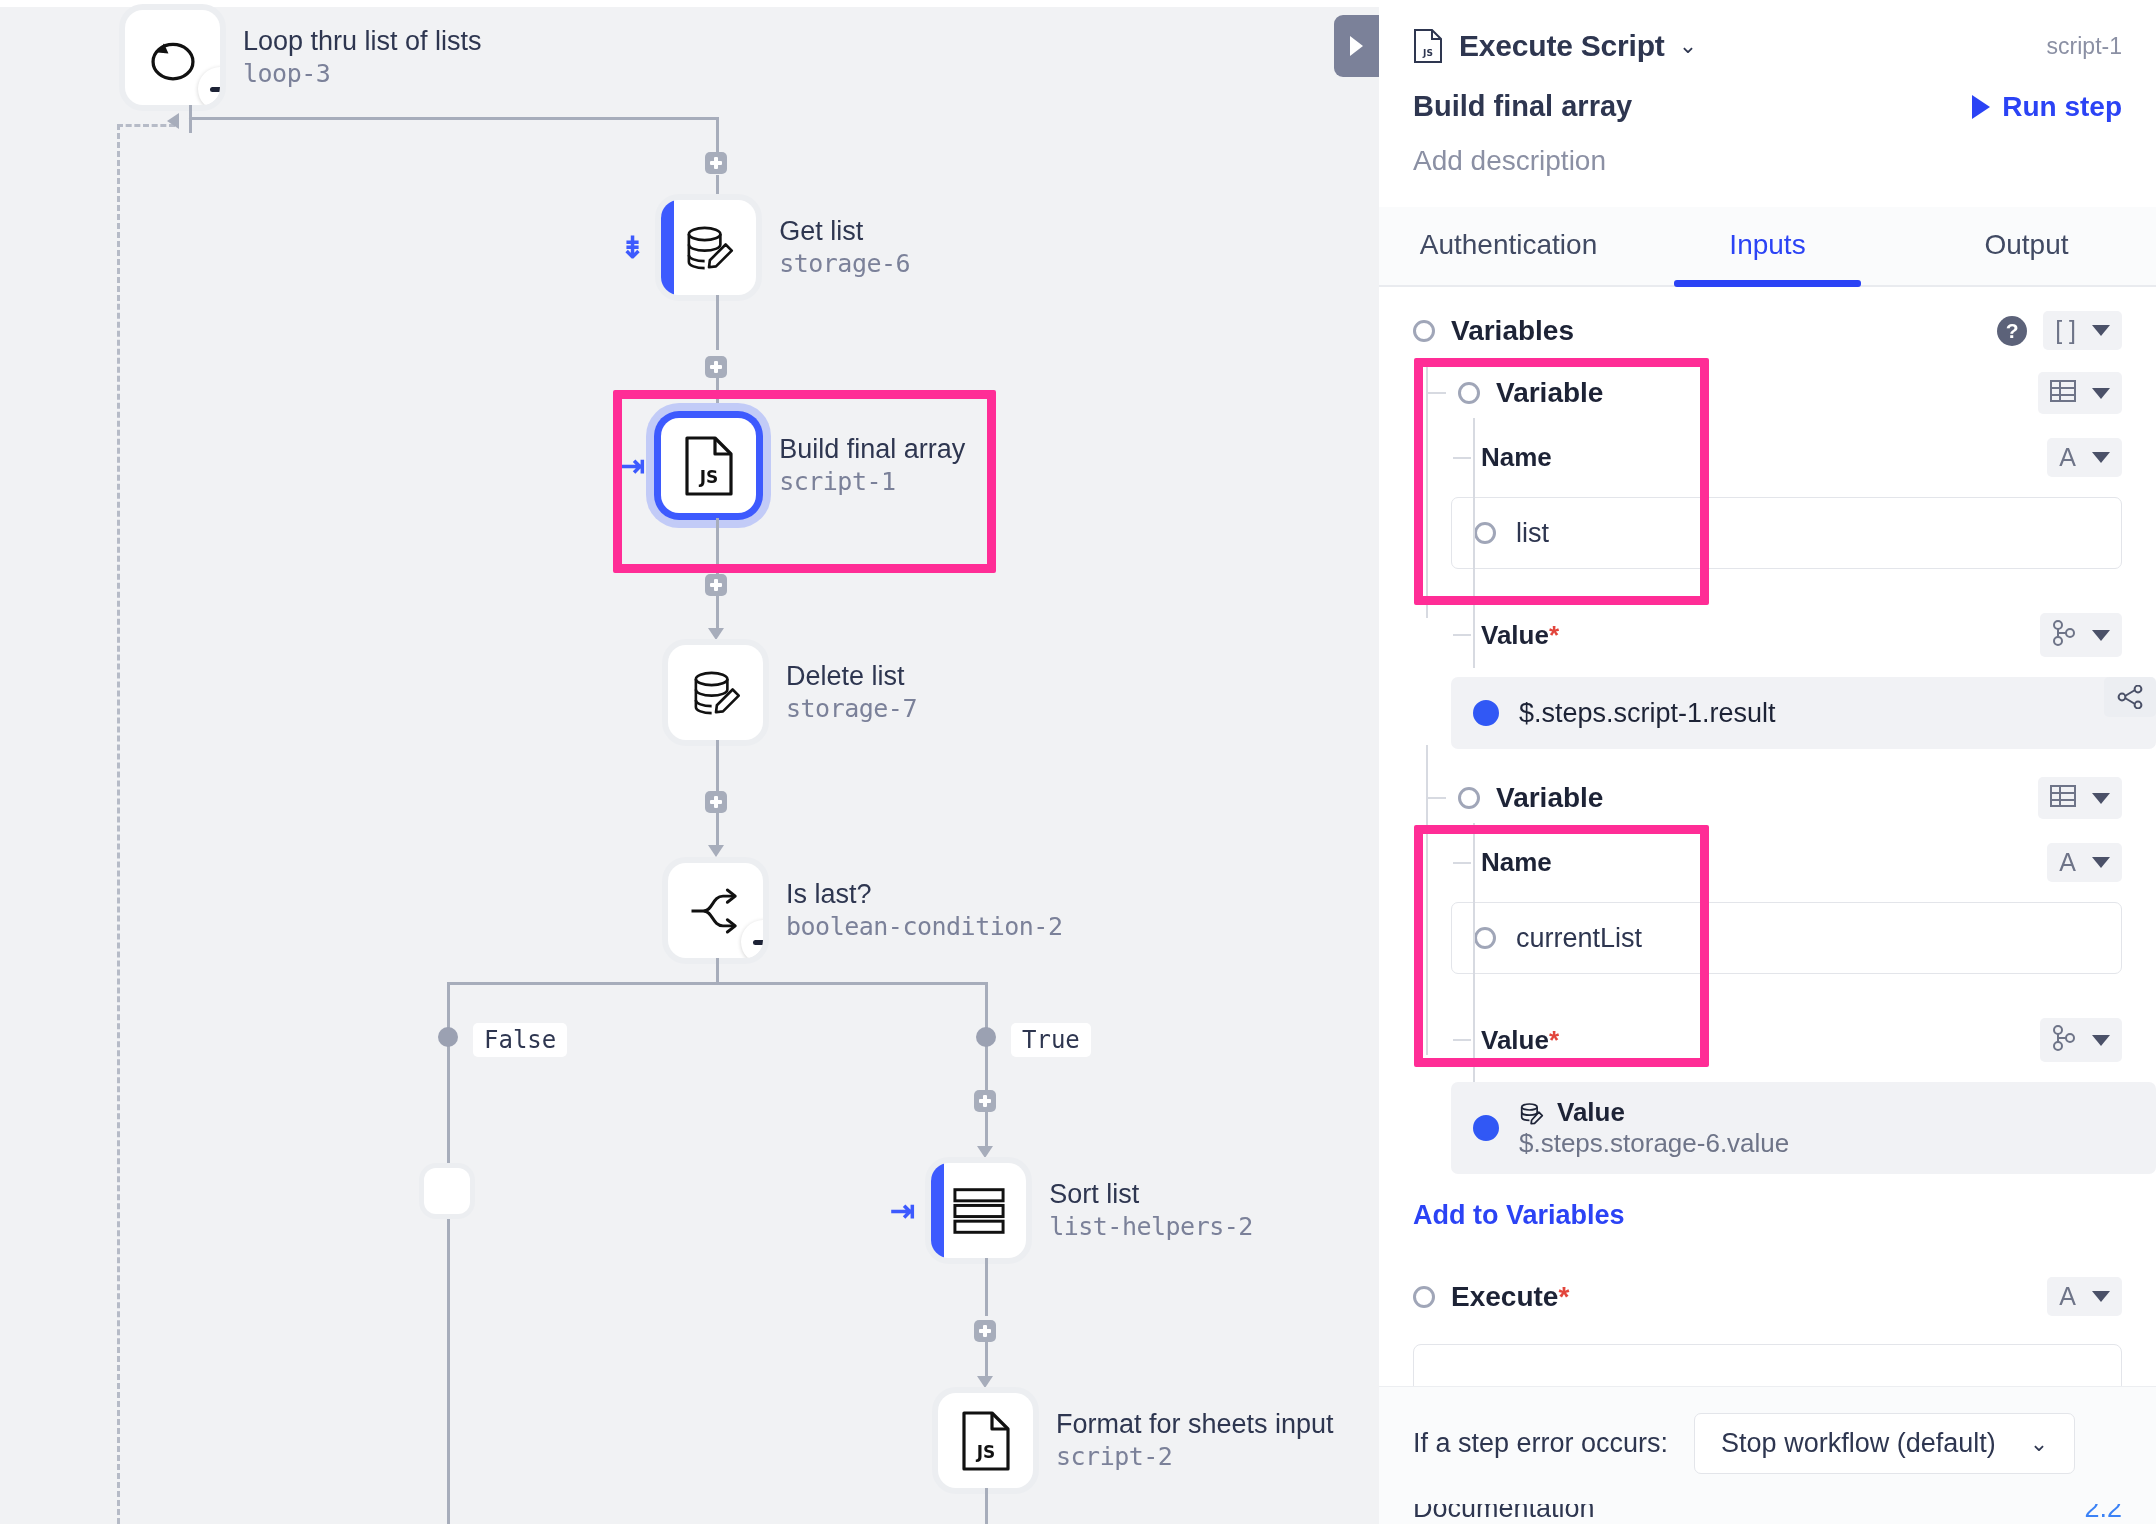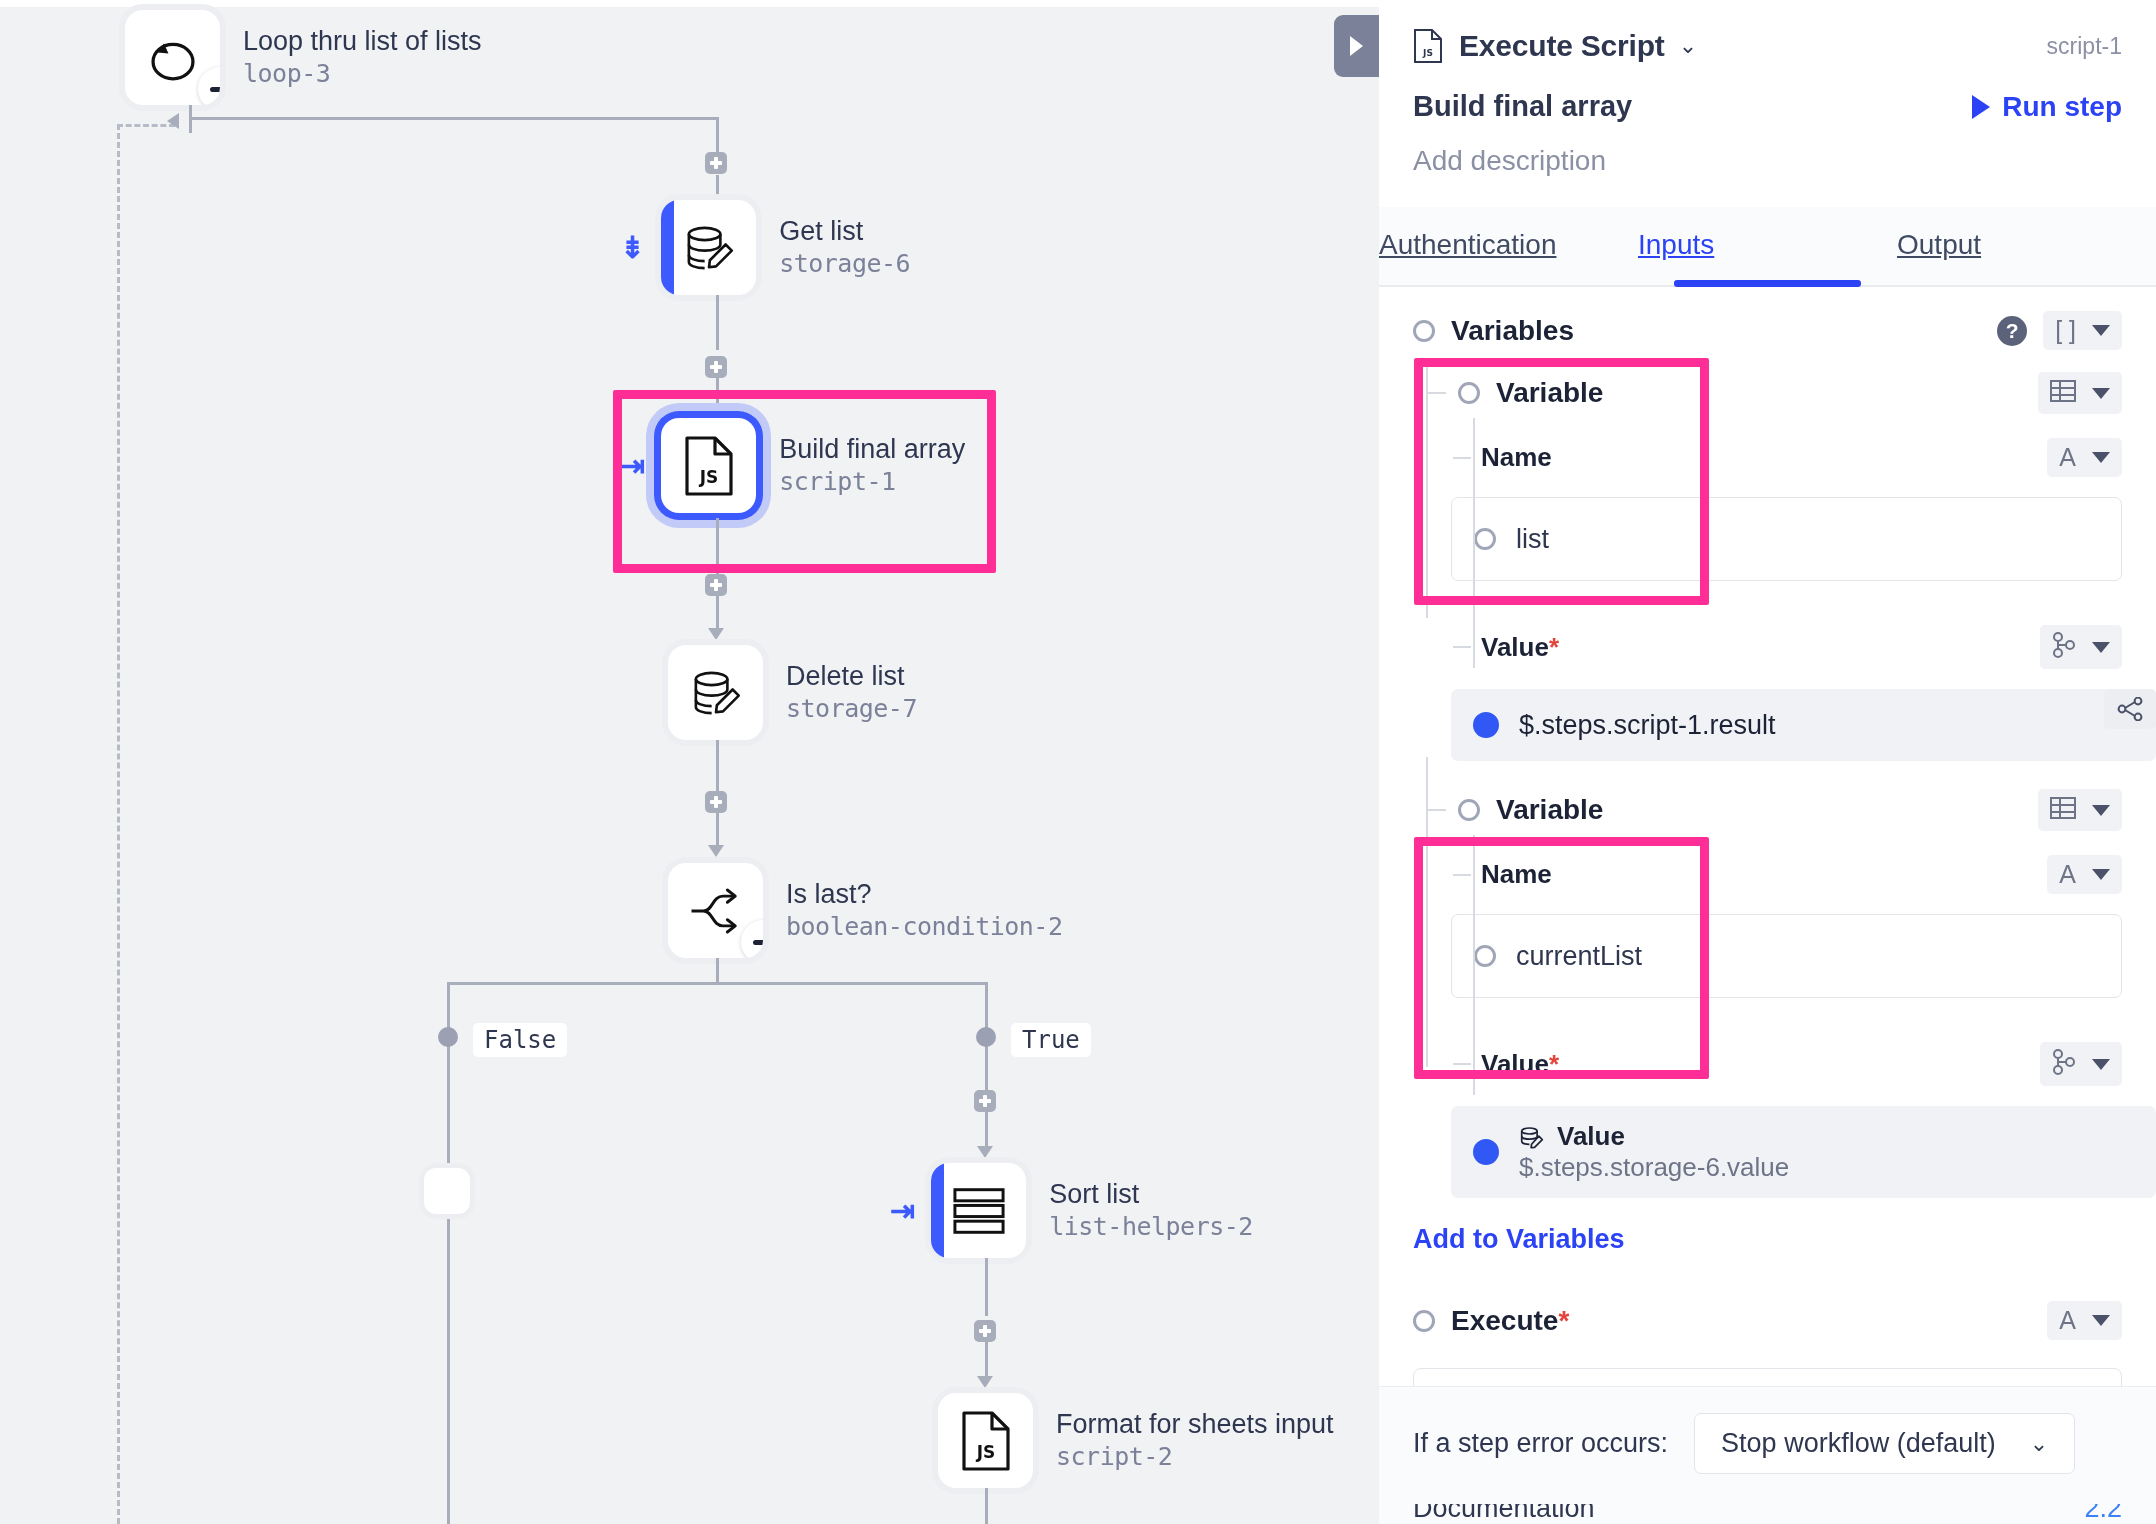--- a/index.html
+++ b/index.html
@@ -96,21 +96,21 @@
   .chev-down { margin-left:14px; color:#2e3650; font-size:22px; }
   .step-id { margin-left:auto; font-size:23px; color:#8b90a4; }
 
   .ph-row2 { display:flex; align-items:center; margin-top:26px; }
   .step-name { font-size:29px; color:#2e3650; font-weight:700; }
   .run-step { margin-left:auto; display:flex; align-items:center; color:#2b43f5; font-size:28px; font-weight:700;}
   .run-tri { width:0;height:0;border-top:12px solid transparent;border-bottom:12px solid transparent;border-left:18px solid #2b43f5; margin-right:12px;}
   .add-desc { margin-top:22px; font-size:28px; color:#8b90a4; }
 
   .tabs { display:flex; margin-top:30px; border-bottom:2px solid #e9ebef; background:#fafbfc; }
-  .tab { flex:1 1 0; text-align:left; padding:22px 0 24px 0; font-size:28px; color:#414a63; position:relative;text-decoration:underline; }
+  .tab { flex:1 1 0; text-align:center; padding:22px 0 24px 0; font-size:28px; color:#414a63; position:relative; }
   .tab.active { color:#2b43f5; }
   .tab.active:after{ content:""; position:absolute; left:14%; right:14%; bottom:-2px; height:7px; background:#2b43f5; border-radius:3px;}
 
   .panel-body { flex:1 1 auto; overflow:hidden; position:relative; padding:0 0 0 0; }
 
   .row { display:flex; align-items:center; }
   .circ {
     width:22px; height:22px; border-radius:50%; border:3px solid #a0a6b8; flex:0 0 auto;
   }
   .circ.filled { background:#3158f5; border-color:#3158f5; width:26px; height:26px; }
@@ -128,21 +128,21 @@
   }
   .type-ctl .glyph { font-size:25px; color:#6e7488; line-height:1; }
   .type-ctl .caret { width:0;height:0;border-left:9px solid transparent;border-right:9px solid transparent;border-top:11px solid #4b5168;}
 
   .tree-line { position:absolute; background:#d7dae1; }
 
   .field-label { font-size:26px; color:#1d2336; font-weight:700;}
   .field-label .req { color:#e2453c; }
 
   .input-box {
-    border:1.5px solid #e3e5ea; border-radius:7px; height:84px; display:flex; align-items:center;
+    border:1.5px solid #e3e5ea; border-radius:7px; height:72px; display:flex; align-items:center;
     padding:0 22px; background:#fff;
   }
   .input-val { font-size:27px; color:#2e3650; margin-left:20px; }
 
   .expr-box {
     background:#f1f2f5; border-radius:7px; min-height:72px; display:flex; align-items:center;
     padding:12px 22px; position:relative;
   }
   .expr-val { font-size:27px; color:#1d2336; margin-left:20px; font-weight:400;}
   .expr-two { margin-left:20px; }

